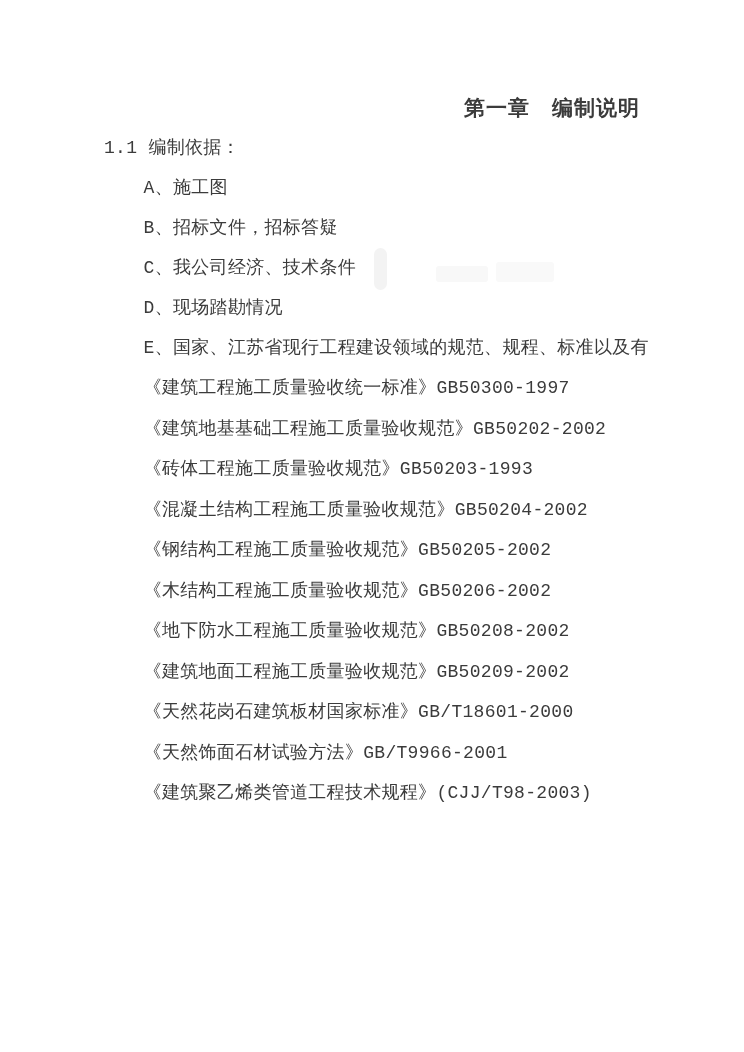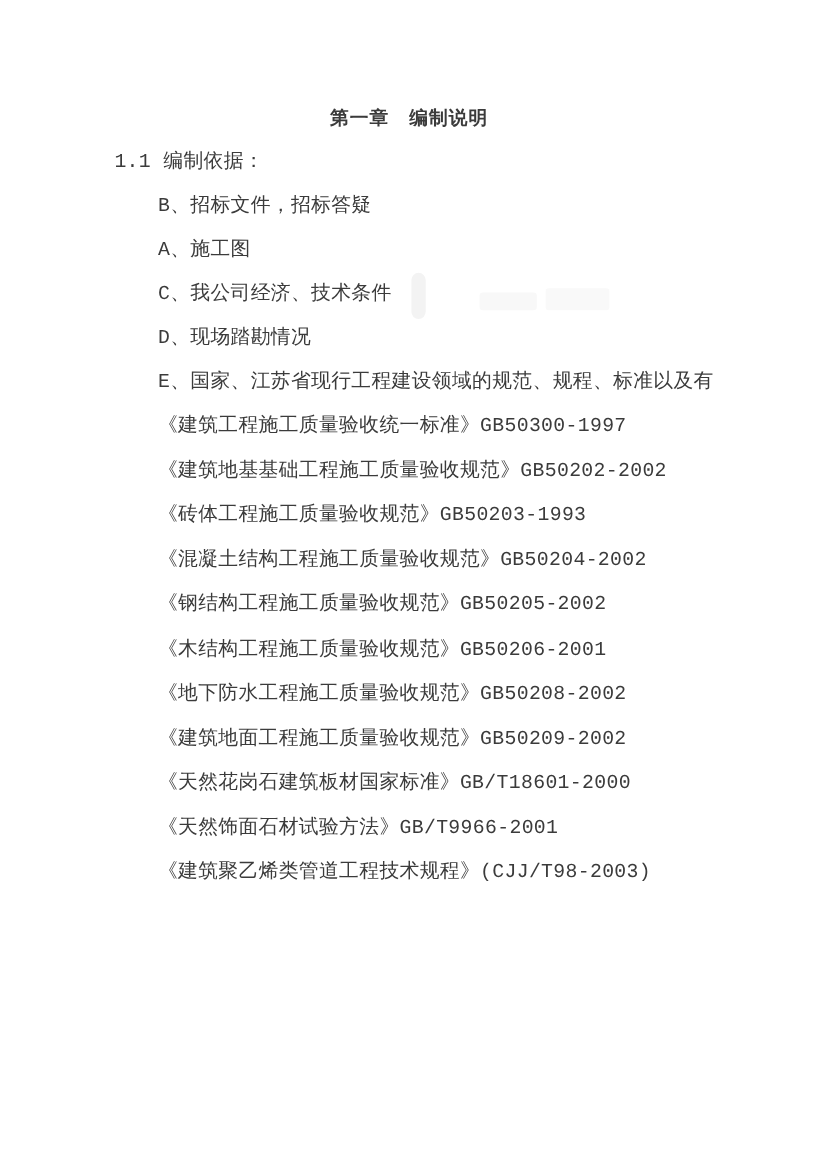--- a/index.html
+++ b/index.html
@@ -14,24 +14,24 @@
     background: #ffffff;
     box-sizing: border-box;
     padding: 88px 104px 0 104px;
     font-family: "Liberation Sans", "DejaVu Sans", sans-serif;
     font-size: 18px;
     color: #3b3b3b;
     overflow: hidden;
   }
   .title {
     margin: 0;
-    font-size: 17px;
+    font-size: 21px;
     font-weight: 600;
     line-height: 40px;
-    text-align: center;
+    text-align: right;
     letter-spacing: 1px;
   }
   .line {
     margin: 0;
     line-height: 40px;
     white-space: nowrap;
     letter-spacing: 0.3px;
     font-family: Liberation Mono, monospace;
   }
   .indent {
@@ -85,32 +85,32 @@
   <div class="watermark">
     <div class="wm-bar"></div>
     <div class="wm-blob1"></div>
     <div class="wm-blob2"></div>
   </div>
 
   <h1 class="title">第一章　编制说明</h1>
 
   <p class="line">1.1 编制依据：</p>
 
+  <p class="line indent">A、施工图</p>
   <p class="line indent">B、招标文件，招标答疑</p>
-  <p class="line indent">A、施工图</p>
   <p class="line indent">C、我公司经济、技术条件</p>
   <p class="line indent">D、现场踏勘情况</p>
 
   <p class="line indent">E、国家、江苏省现行工程建设领域的规范、规程、标准以及有</p>
 
   <p class="line indent std">《建筑工程施工质量验收统一标准》GB50300-1997</p>
   <p class="line indent std">《建筑地基基础工程施工质量验收规范》GB50202-2002</p>
   <p class="line indent std">《砖体工程施工质量验收规范》GB50203-1993</p>
   <p class="line indent std">《混凝土结构工程施工质量验收规范》GB50204-2002</p>
   <p class="line indent std">《钢结构工程施工质量验收规范》GB50205-2002</p>
-  <p class="line indent std">《木结构工程施工质量验收规范》GB50206-2001</p>
+  <p class="line indent std">《木结构工程施工质量验收规范》GB50206-2002</p>
   <p class="line indent std">《地下防水工程施工质量验收规范》GB50208-2002</p>
   <p class="line indent std">《建筑地面工程施工质量验收规范》GB50209-2002</p>
   <p class="line indent std">《天然花岗石建筑板材国家标准》GB/T18601-2000</p>
   <p class="line indent std">《天然饰面石材试验方法》GB/T9966-2001</p>
   <p class="line indent std">《建筑聚乙烯类管道工程技术规程》(CJJ/T98-2003)</p>
 
 </div>
 
 </body></html>

